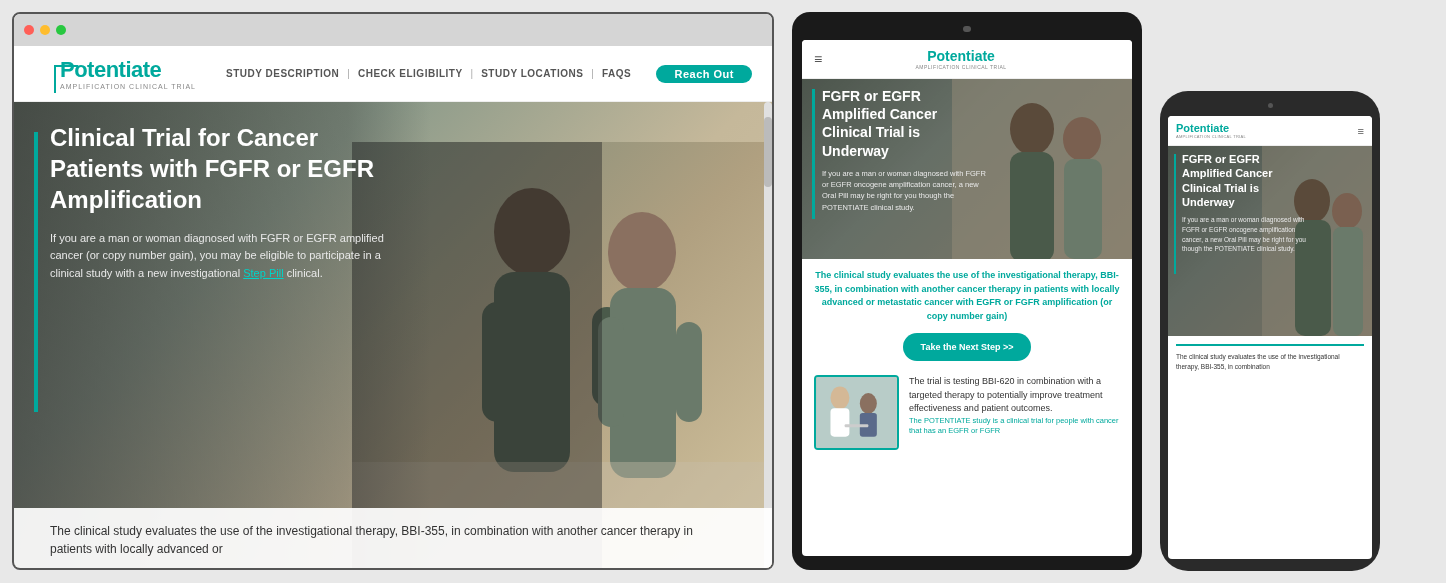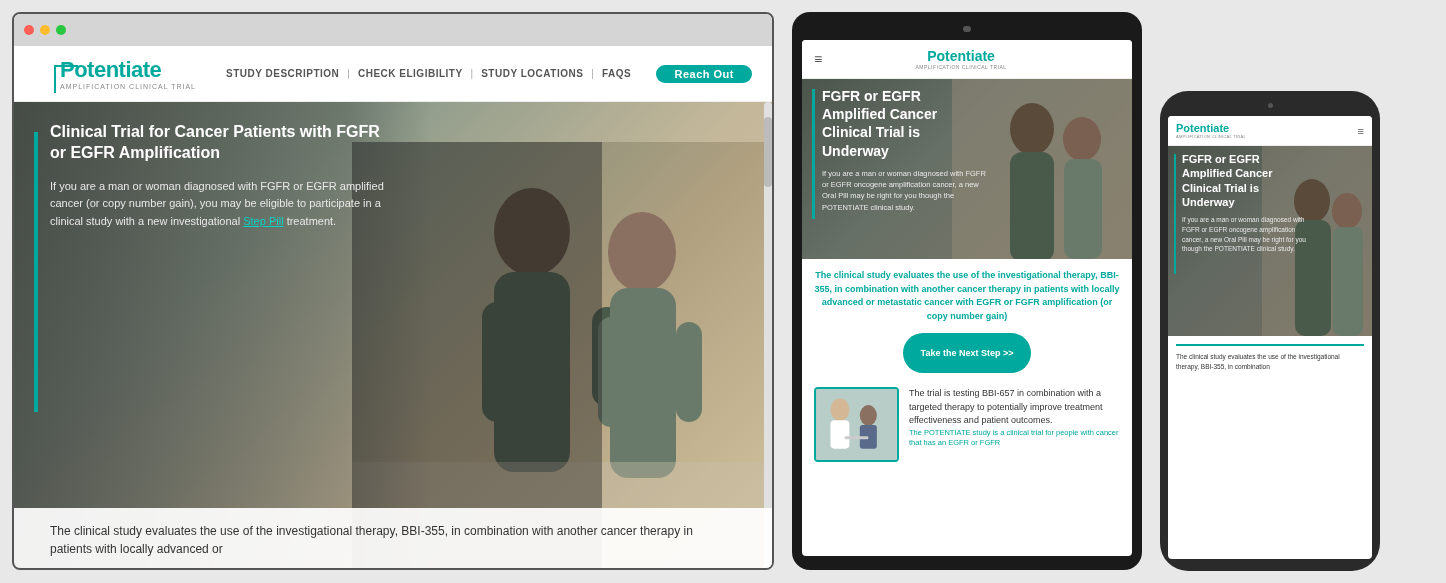--- a/index.html
+++ b/index.html
@@ -143,21 +143,21 @@
     }
     .hero-text {
       position: absolute;
       left: 36px;
       top: 20px;
       z-index: 3;
       color: #fff;
       max-width: 340px;
     }
     .hero-title {
-      font-size: 16px;
+      font-size: 24px;
       font-weight: 700;
       line-height: 1.3;
       margin-bottom: 14px;
     }
     .hero-body {
       font-size: 11px;
       line-height: 1.6;
       color: #e8e8e8;
     }
     .hero-body u { color: #00d4c8; }
@@ -274,21 +274,21 @@
       margin-bottom: 10px;
       font-weight: 600;
     }
     .tablet-cta-btn {
       display: block;
       margin: 0 auto 14px;
       background: #00a99d;
       color: #fff;
       border: none;
       border-radius: 20px;
-      padding: 15px 18px;
+      padding: 9px 18px;
       font-size: 9px;
       font-weight: 700;
       cursor: pointer;
     }
     .tablet-card {
       display: flex;
       gap: 10px;
       margin-bottom: 10px;
     }
     .tablet-card-img {
@@ -493,21 +493,21 @@
       </svg>
 
       <div class="hero-overlay"></div>
       <div class="hero-left-bar"></div>
 
       <div class="hero-text">
         <h1 class="hero-title">Clinical Trial for Cancer Patients with FGFR or EGFR Amplification</h1>
         <p class="hero-body">
           <span>If you are a man or woman diagnosed with FGFR or EGFR amplified cancer (or copy number gain), you may be eligible to participate in a clinical study with a new investigational</span>
           <u>Step Pill</u>
-          <span>treatment.</span>
+          <span>clinical.</span>
         </p>
       </div>
 
       <div class="hero-bottom-bar">
         <span>The clinical study evaluates the use of the investigational therapy, BBI-355, in combination with another cancer therapy in patients with locally advanced or</span>
       </div>
     </div>
 
     <div style="position:absolute; right:0; top:56px; width:8px; height:502px; background:#e0e0e0; border-radius:4px;">
       <div style="width:8px; height:70px; background:#bbb; border-radius:4px; position:absolute; top:15px;"></div>
@@ -558,21 +558,21 @@
           <svg style="position:absolute;inset:0;width:100%;height:100%;" viewBox="0 0 85 75">
             <rect width="85" height="75" fill="#b8ccc8"></rect>
             <ellipse cx="25" cy="22" rx="10" ry="12" fill="#d4b896"></ellipse>
             <rect x="15" y="33" width="20" height="30" rx="4" fill="#fff"></rect>
             <ellipse cx="55" cy="28" rx="9" ry="11" fill="#8a7060"></ellipse>
             <rect x="46" y="38" width="18" height="25" rx="3" fill="#5a6a8a"></rect>
             <rect x="30" y="50" width="25" height="3" rx="1" fill="#ccc"></rect>
           </svg>
         </div>
         <div>
-          <div class="tablet-card-text">The trial is testing BBI-657 in combination with a targeted therapy to potentially improve treatment effectiveness and patient outcomes.</div>
+          <div class="tablet-card-text">The trial is testing BBI-620 in combination with a targeted therapy to potentially improve treatment effectiveness and patient outcomes.</div>
           <div class="tablet-card-subtext">The POTENTIATE study is a clinical trial for people with cancer that has an EGFR or FGFR</div>
         </div>
       </div>
     </div>
   </div>
 </div>
 
 <div class="phone-frame">
   <div style="width:5px; height:5px; background:#555; border-radius:50%; margin: 0 auto 8px;"></div>
   <div class="phone-screen">

